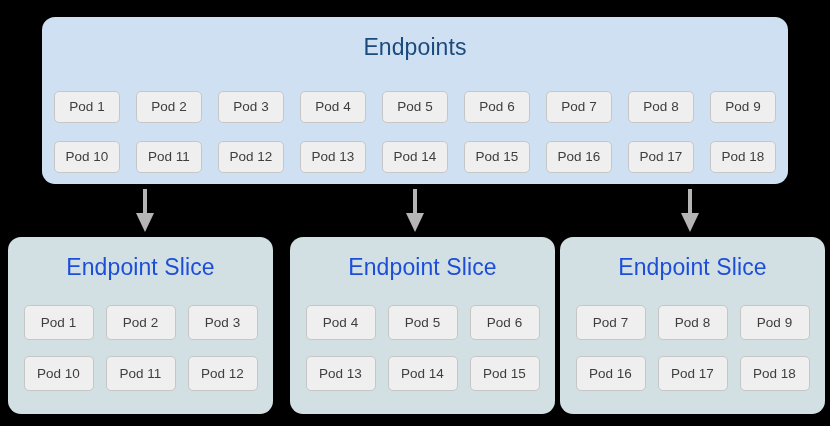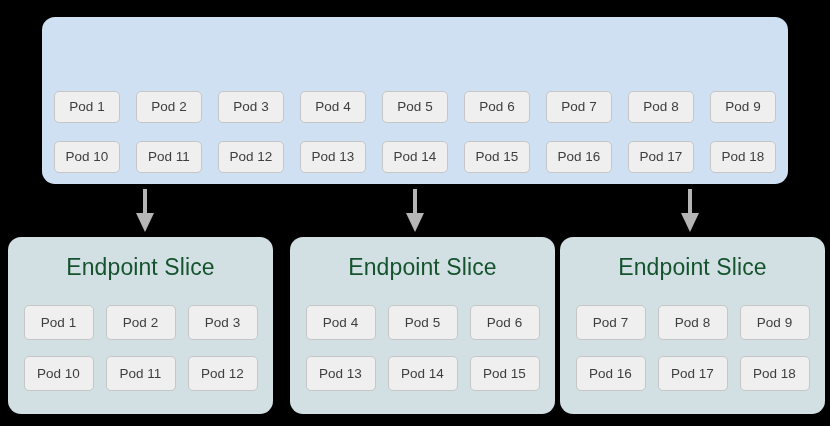--- a/index.html
+++ b/index.html
@@ -118,21 +118,21 @@
   #slice-1 { left: 290px; }
   #slice-2 { left: 560px; }
 
   .slice-title {
     position: absolute;
     top: 19px;
     left: 0;
     width: 100%;
     text-align: center;
     font-size: 23px;
-    color: #14532d;
+    color: #1d4ed8;
     letter-spacing: 0.1px;
     line-height: 1;
   }
 
   .slice-row {
     position: absolute;
     left: 0;
     width: 100%;
     display: flex;
     justify-content: center;
@@ -148,20 +148,21 @@
   .slice-box .pod {
     width: 70px;
     height: 35px;
     font-size: 13.5px;
   }
 </style>
 </head>
 <body>
 
 <div id="endpoints-box">
+  <div id="endpoints-title">Endpoints</div>
 
   <div class="pod-row" id="endpoints-row-0">
     <div class="pod-cell">
         <div class="pod">Pod 1</div>
       </div>
     <div class="pod-cell">
         <div class="pod">Pod 2</div>
       </div>
     <div class="pod-cell">
         <div class="pod">Pod 3</div>

